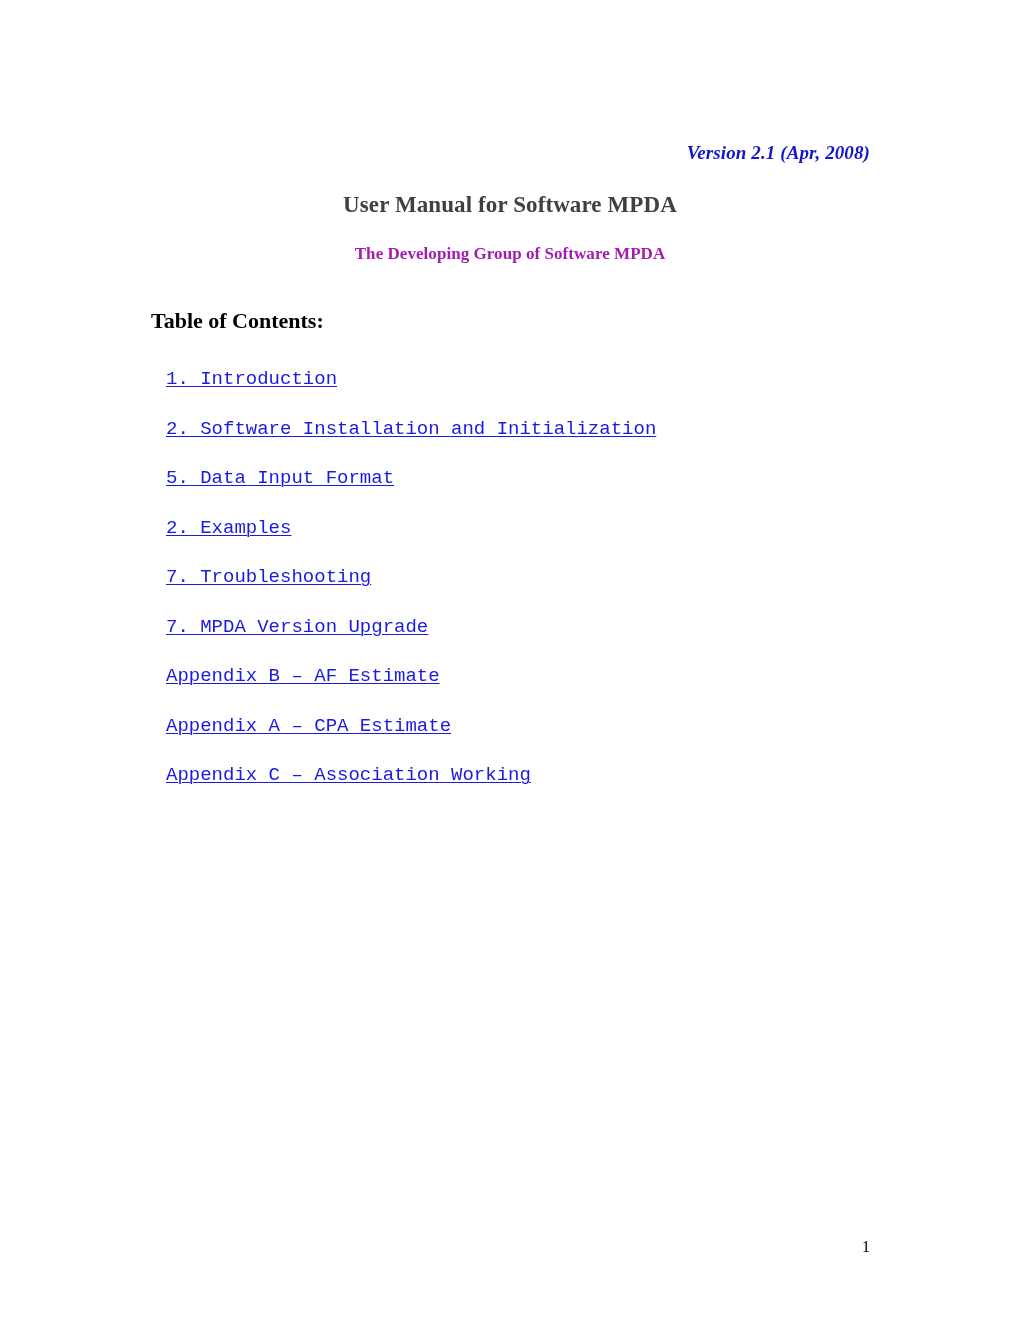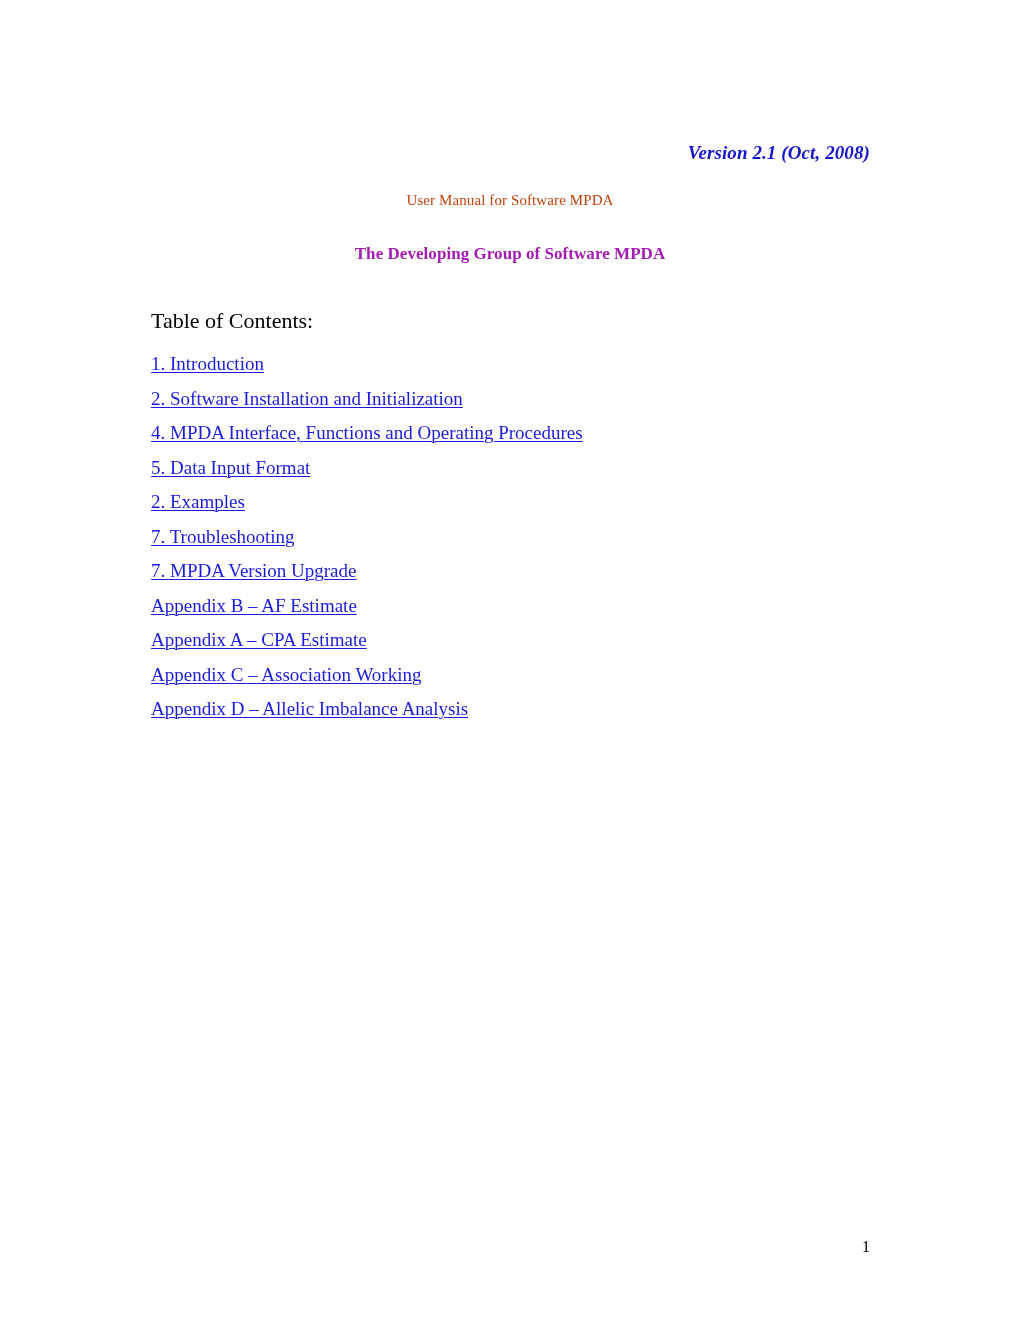--- a/index.html
+++ b/index.html
@@ -36,23 +36,23 @@
     white-space: nowrap;
   }
 
   
   .doc-title {
     position: absolute;
     left: 0;
     top: 192px;
     width: 1020px;
     text-align: center;
-    font-size: 15px;
-    font-weight: normal;
-    color: #c2410c;
+    font-size: 23px;
+    font-weight: bold;
+    color: #404040;
     letter-spacing: 0.1px;
     white-space: nowrap;
   }
 
   
   .doc-subtitle {
     position: absolute;
     left: 0;
     top: 244px;
     width: 1020px;
@@ -63,41 +63,42 @@
     letter-spacing: 0.05px;
     white-space: nowrap;
   }
 
   
   .toc-heading {
     position: absolute;
     left: 151px;
     top: 308px;
     font-size: 22px;
-    font-weight: normal;
+    font-weight: bold;
     color: #000000;
     white-space: nowrap;
   }
 
   
   .toc-list {
     position: absolute;
     left: 151px;
     top: 353px;
     width: 760px;
     margin: 0;
     padding: 0;
     list-style: none;
   }
   .toc-item {
     height: 34.5px;
     line-height: 22px;
-    margin: 0;
+    margin: 15px;
     padding: 0;
     white-space: nowrap;
+    font-family: Liberation Mono, monospace;
   }
   .toc-link {
     font-size: 19px;
     color: #1A1AE0;
     text-decoration: underline;
     text-decoration-thickness: 1px;
     text-underline-offset: 2px;
     cursor: pointer;
     display: inline;
   }
@@ -111,37 +112,34 @@
     text-align: right;
     font-size: 16px;
     color: #000000;
   }
 </style>
 </head>
 <body>
 
 <div class="page">
 
-  <div class="version-line">Version 2.1 (Oct, 2008)</div>
+  <div class="version-line">Version 2.1 (Apr, 2008)</div>
 
   <div class="doc-title">User Manual for Software MPDA</div>
 
   <div class="doc-subtitle">The Developing Group of Software MPDA</div>
 
   <div class="toc-heading">Table of Contents:</div>
 
   <ul class="toc-list">
     <li class="toc-item">
       <a class="toc-link">1. Introduction</a>
     </li>
     <li class="toc-item">
       <a class="toc-link">2. Software Installation and Initialization</a>
-    </li>
-    <li class="toc-item">
-      <a class="toc-link">4. MPDA Interface, Functions and Operating Procedures</a>
     </li>
     <li class="toc-item">
       <a class="toc-link">5. Data Input Format</a>
     </li>
     <li class="toc-item">
       <a class="toc-link">2. Examples</a>
     </li>
     <li class="toc-item">
       <a class="toc-link">7. Troubleshooting</a>
     </li>
@@ -150,20 +148,17 @@
     </li>
     <li class="toc-item">
       <a class="toc-link">Appendix B – AF Estimate</a>
     </li>
     <li class="toc-item">
       <a class="toc-link">Appendix A – CPA Estimate</a>
     </li>
     <li class="toc-item">
       <a class="toc-link">Appendix C – Association Working</a>
     </li>
-    <li class="toc-item">
-      <a class="toc-link">Appendix D – Allelic Imbalance Analysis</a>
-    </li>
   </ul>
 
   <div class="page-number">1</div>
 
 </div>
 
 </body></html>

